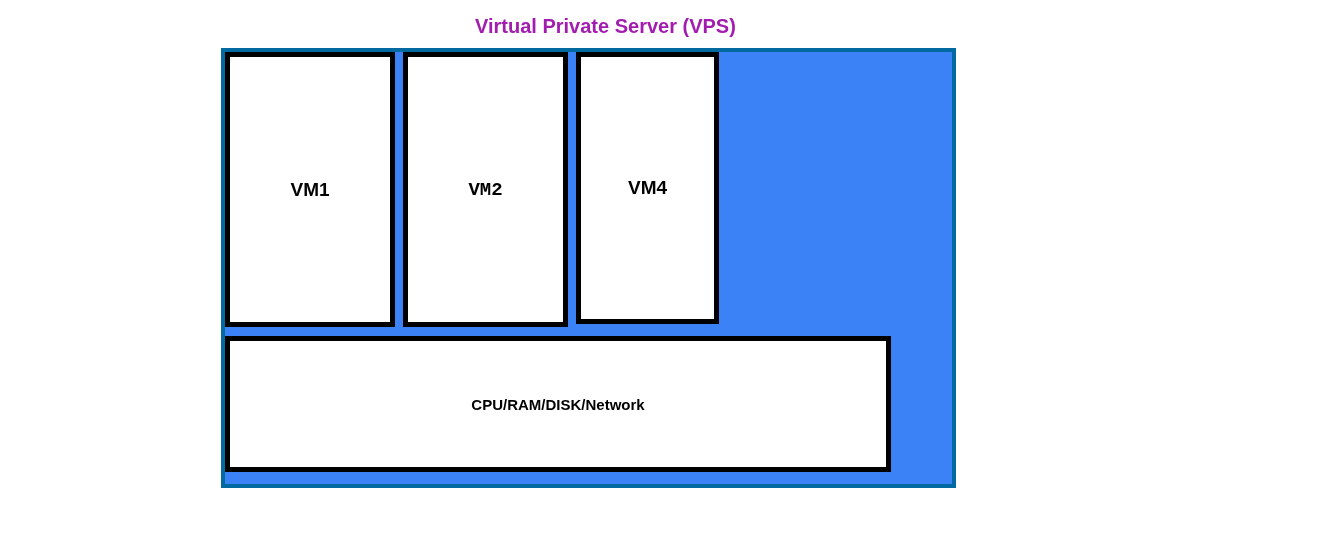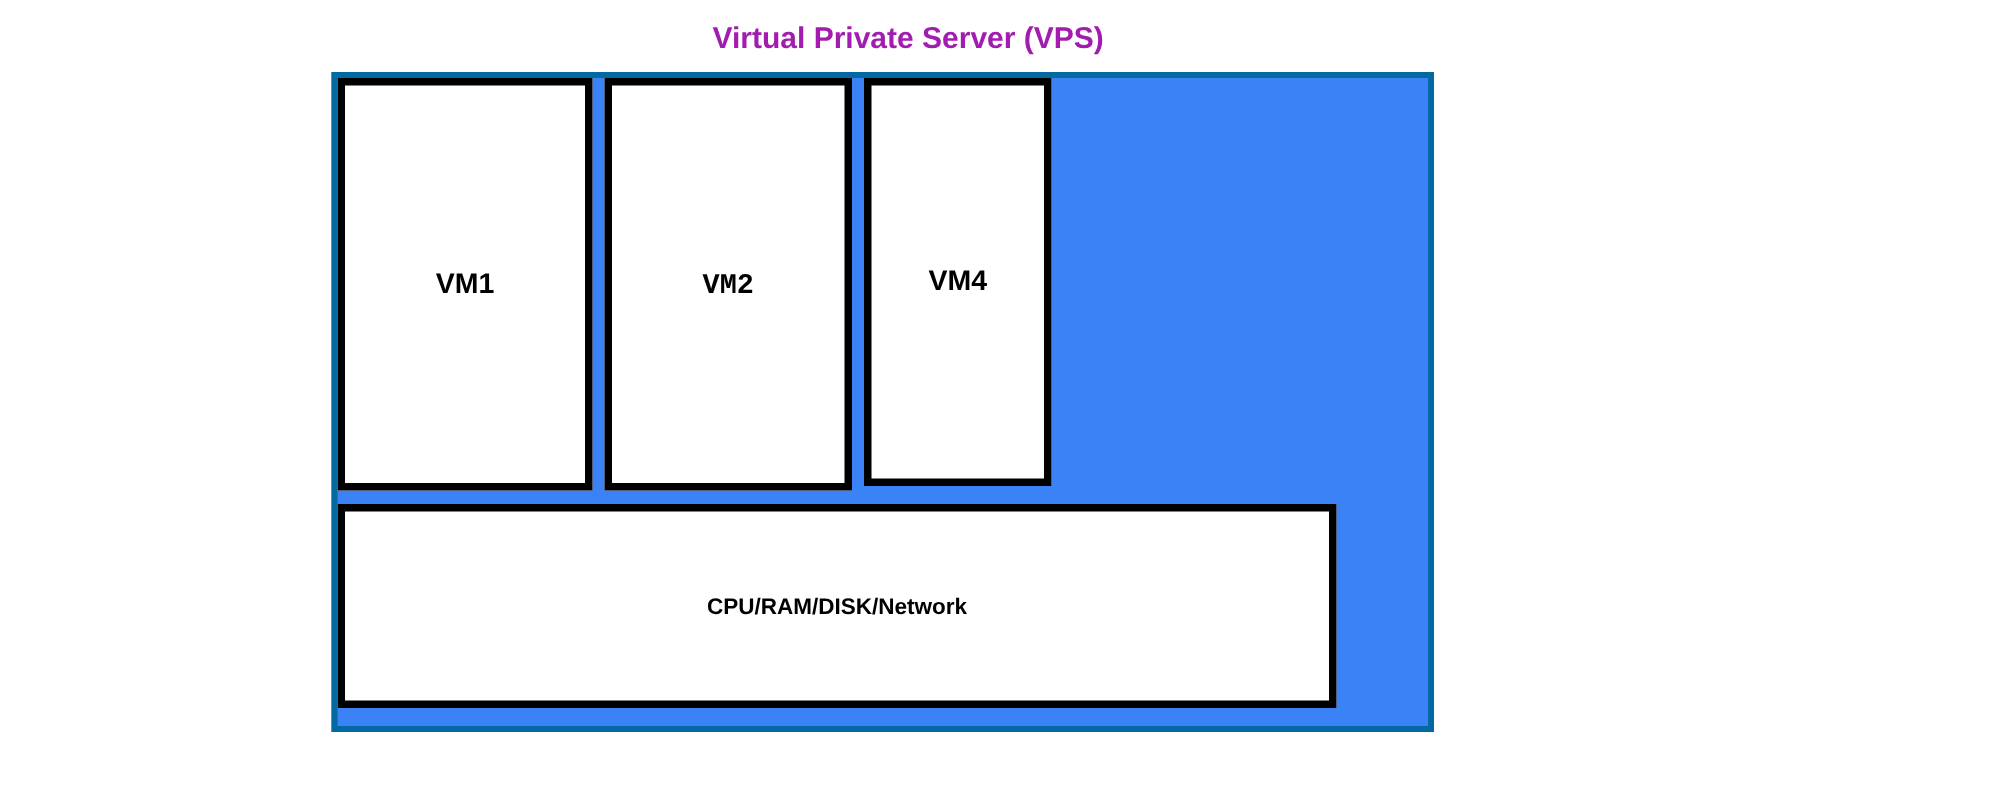--- a/index.html
+++ b/index.html
@@ -60,21 +60,21 @@
     .vm2 {
       width: 165px;
       height: 275px;
       font-family: Liberation Mono, monospace;
     }
     .vm3 {
       width: 164px;
       height: 272px;
     }
     .vm4 {
-      width: 125px;
+      width: 143px;
       height: 272px;
     }
     .resource-box {
       position: absolute;
       top: 284px;
       left: 0;
       width: 666px;
       height: 136px;
       border: 5px solid #000;
       background: #fff;

